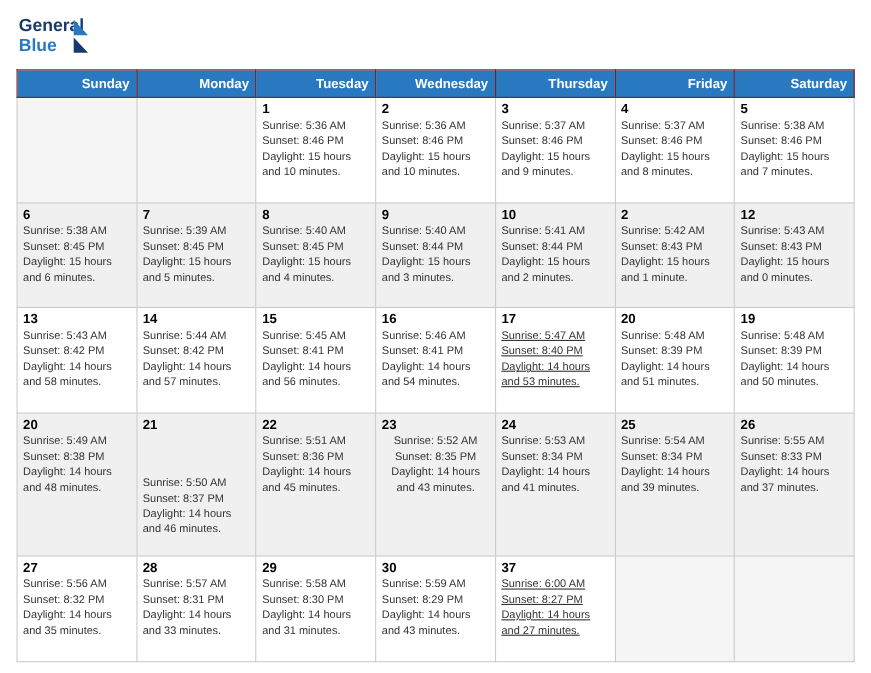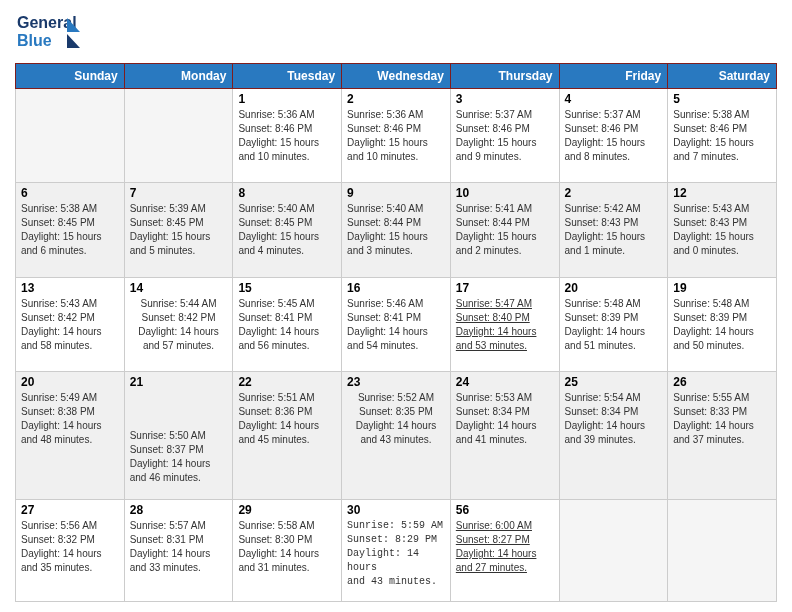--- a/index.html
+++ b/index.html
@@ -209,21 +209,21 @@
         <tr>
           <td>
             <span class="day-number">13</span>
             <div class="day-info" style="white-space: pre-line;">Sunrise: 5:43 AM
 Sunset: 8:42 PM
 Daylight: 14 hours
 and 58 minutes.</div>
           </td>
           <td>
             <span class="day-number">14</span>
-            <div class="day-info" style="white-space: pre-line; text-align: center;">Sunrise: 5:44 AM
+            <div class="day-info" style="white-space: pre-line;">Sunrise: 5:44 AM
 Sunset: 8:42 PM
 Daylight: 14 hours
 and 57 minutes.</div>
           </td>
           <td>
             <span class="day-number">15</span>
             <div class="day-info" style="white-space: pre-line;">Sunrise: 5:45 AM
 Sunset: 8:41 PM
 Daylight: 14 hours
 and 56 minutes.</div>
@@ -325,27 +325,27 @@
           </td>
           <td>
             <span class="day-number">29</span>
             <div class="day-info" style="white-space: pre-line;">Sunrise: 5:58 AM
 Sunset: 8:30 PM
 Daylight: 14 hours
 and 31 minutes.</div>
           </td>
           <td>
             <span class="day-number">30</span>
-            <div class="day-info" style="white-space: pre-line; font-family: Liberation Mono, monospace;">Sunrise: 5:59 AM
+            <div class="day-info" style="white-space: pre-line;">Sunrise: 5:59 AM
 Sunset: 8:29 PM
 Daylight: 14 hours
 and 43 minutes.</div>
           </td>
           <td>
-            <span class="day-number">56</span>
+            <span class="day-number">37</span>
             <div class="day-info" style="white-space: pre-line; text-decoration: underline;">Sunrise: 6:00 AM
 Sunset: 8:27 PM
 Daylight: 14 hours
 and 27 minutes.</div>
           </td>
           <td class="empty"></td>
           <td class="empty"></td>
         </tr>
       </tbody>
   </table>

